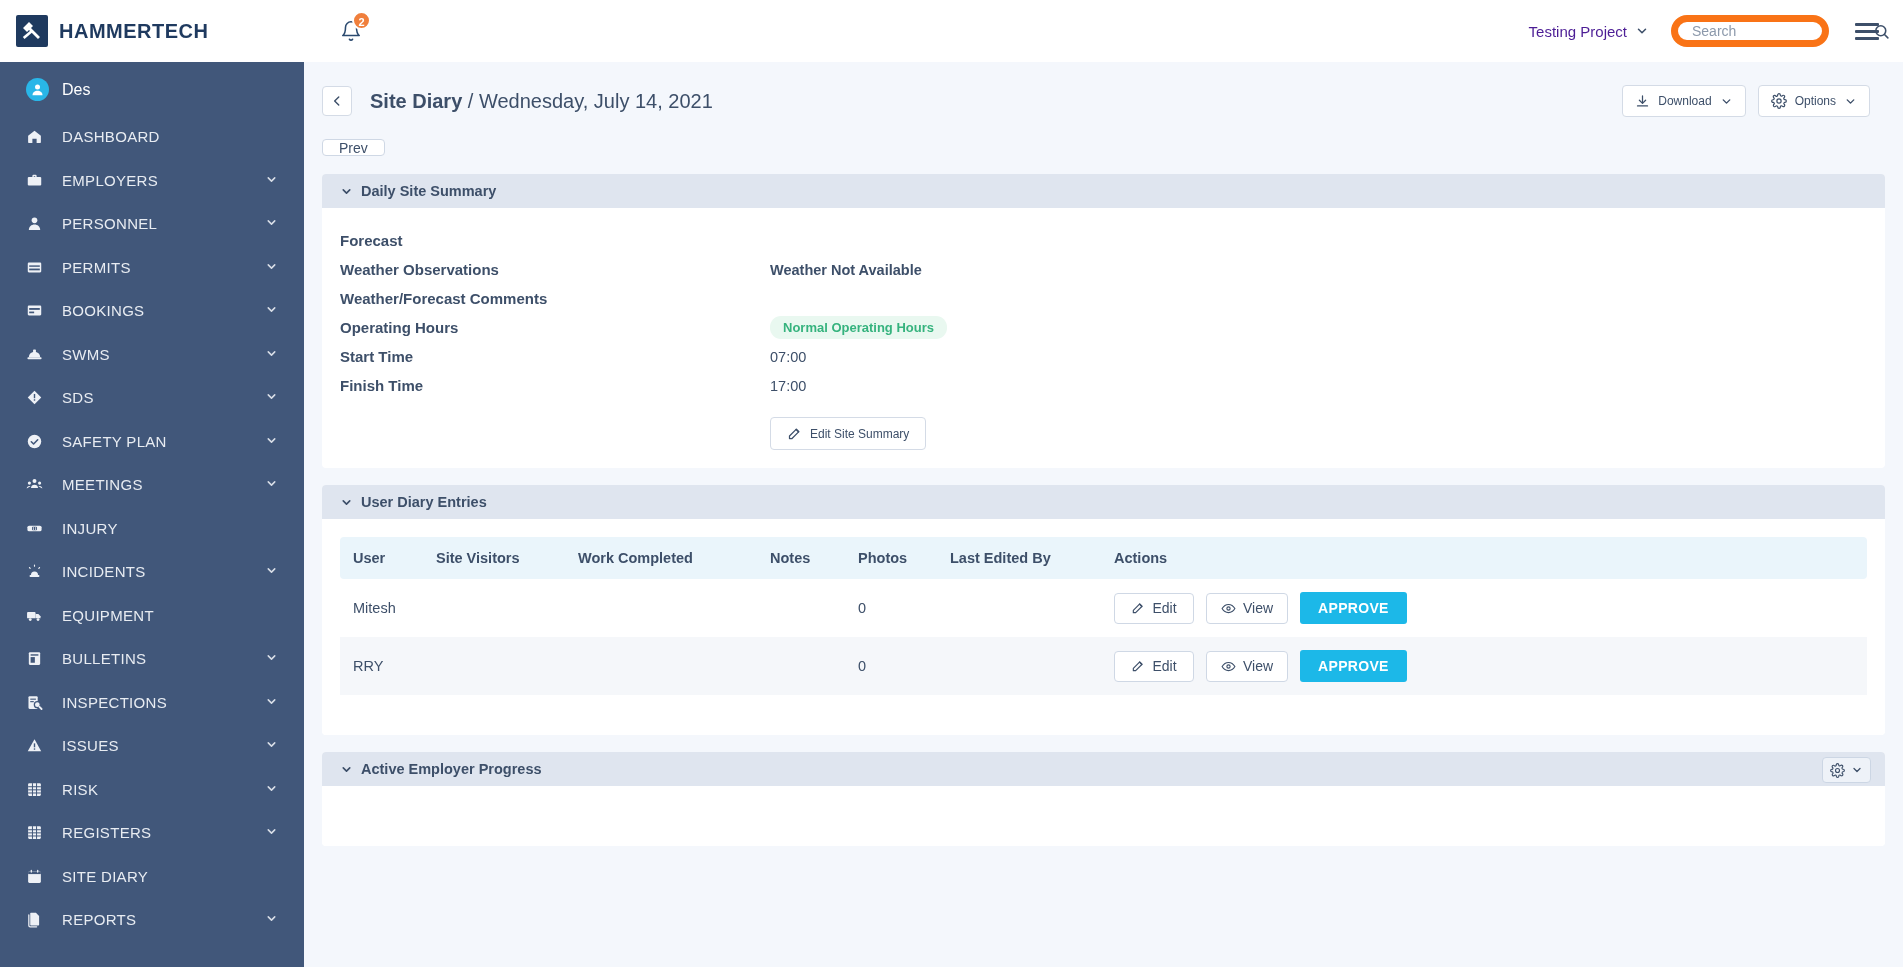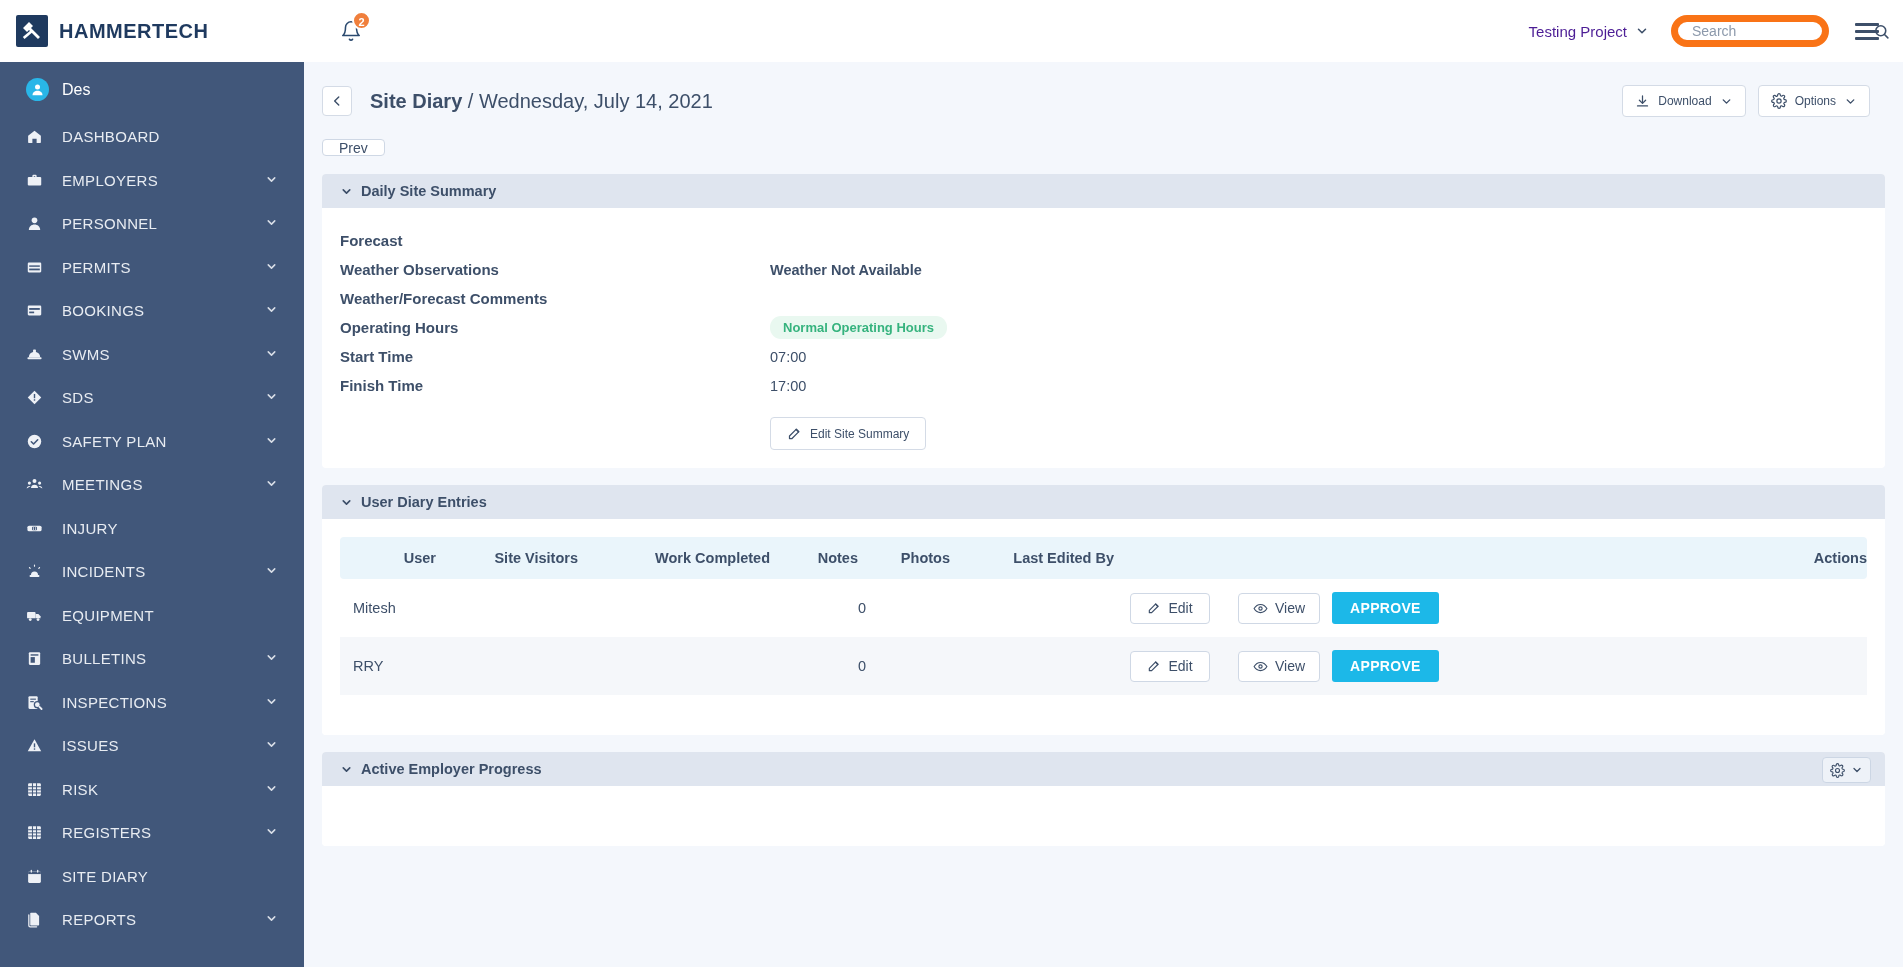--- a/index.html
+++ b/index.html
@@ -100,40 +100,39 @@
   .sum-value.bold { font-weight: bold; }
   .pill-green {
     display: inline-block; background: #e9f8f0; color: #36b37e; font-weight: bold;
     font-size: 13px; border-radius: 11px; padding: 4px 13px;
   }
   .edit-summary-wrap { padding: 17px 0 0 448px; }
 
   
   table.entries { width: calc(100% - 36px); margin: 0 18px; border-collapse: collapse; }
   table.entries thead th {
-    background: #eaf5fb; text-align: right; font-size: 14.5px; font-weight: bold;
+    background: #eaf5fb; text-align: left; font-size: 14.5px; font-weight: bold;
     color: #3d4f69; padding: 13px 0 13px 0; height: 40px;
   }
   table.entries thead th:first-child { padding-left: 13px; border-radius: 4px 0 0 4px; }
   table.entries thead th:last-child { border-radius: 0 4px 4px 0; }
   table.entries tbody td { font-size: 14.5px; color: #3d4f69; height: 58px; padding: 0; vertical-align: middle; }
   table.entries tbody td:first-child { padding-left: 13px; }
   table.entries tbody tr.alt { background: #f5f7fa; }
   .actions-cell { display: flex; align-items: center; gap: 12px; }
   .btn-approve {
     background: #1cb8e8; color: #fff; border: none; border-radius: 3px;
     height: 32px; padding: 0 18px; font-size: 14px; font-weight: bold; cursor: pointer;
     font-family: "Liberation Sans", sans-serif; letter-spacing: .3px;
   }
   .btn-sm {
     display: inline-flex; align-items: center; justify-content: center; gap: 7px;
     height: 31px; min-width: 80px; padding: 0 14px; background: #fff;
     border: 1px solid #cfd8e5; border-radius: 4px; font-size: 14px; color: #3d4f69; cursor: pointer;
     font-family: "Liberation Sans", sans-serif;
-    margin-left: 16px;
   }
   .gear-corner {
     position: absolute; right: 14px; top: 5px; display: flex; align-items: center; gap: 6px;
     background: #eef2f8; border: 1px solid #ccd6e4; border-radius: 4px; height: 26px; padding: 0 7px; cursor: pointer;
   }
   .card-foot-pad { height: 40px; background: #fff; }
   .icon { display: inline-flex; align-items: center; justify-content: center; }
 </style>
 </head>
 <body>

